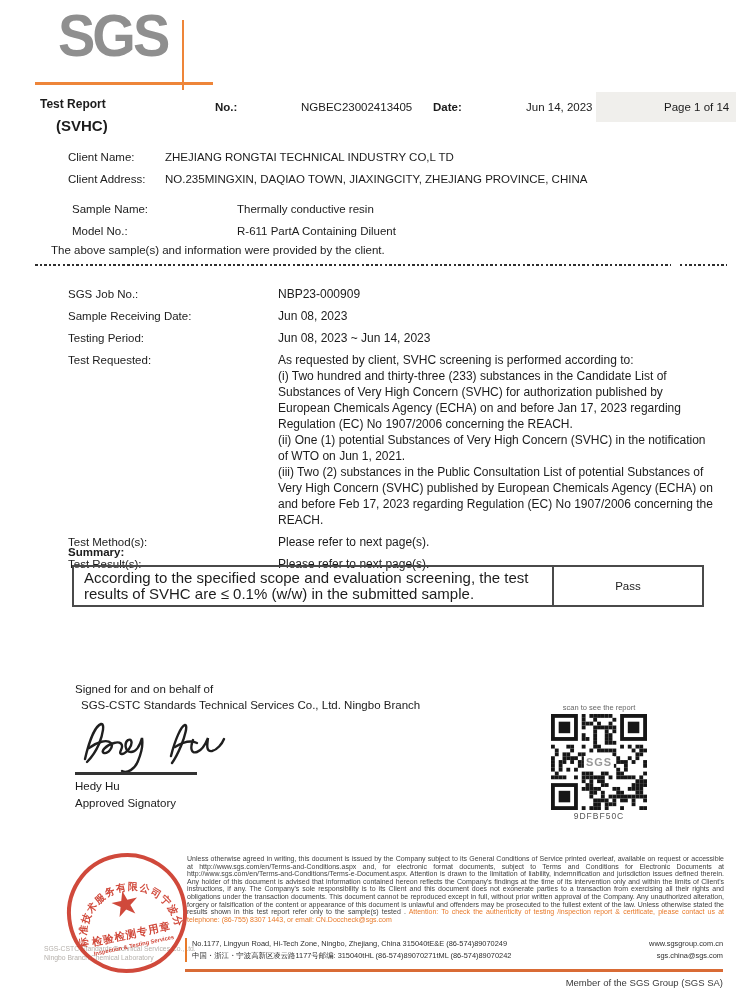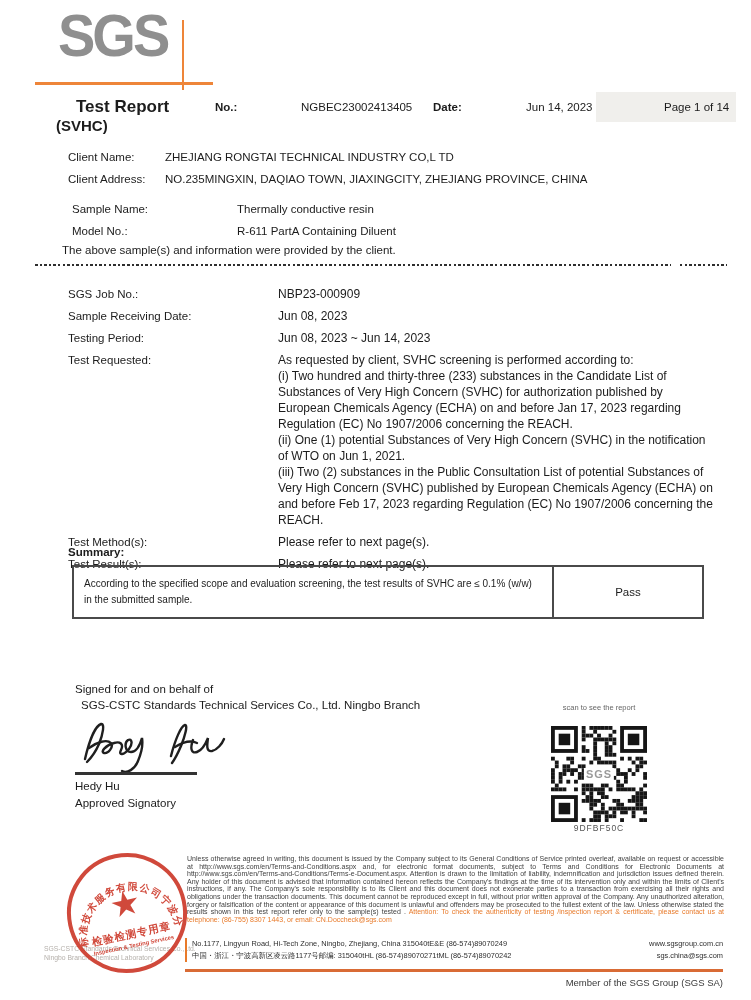--- a/index.html
+++ b/index.html
@@ -7,59 +7,59 @@
         font-family:"Liberation Sans","DejaVu Sans",sans-serif;color:#1c1c1c;overflow:hidden;}
   .abs{position:absolute;}
 
   
   .logo-text{left:58px;top:8px;font-size:56px;font-weight:700;color:#8f8f8f;
              letter-spacing:-3px;transform:scaleY(1.05);line-height:1;}
   .logo-hline{left:35px;top:82px;width:178px;height:3px;background:#ee8539;}
   .logo-vline{left:182px;top:20px;width:2px;height:70px;background:#ee8539;}
   .page-shade{left:596px;top:92px;width:140px;height:30px;background:#f0efec;}
 
-  .title{left:40px;top:97px;font-size:17px;font-weight:700;margin-left:36px;}
+  .title{left:40px;top:97px;font-size:12px;font-weight:700;}
   .title2{left:56px;top:117px;font-size:15px;font-weight:700;}
   .lbl-b{font-weight:700;font-size:11.5px;}
   .val{font-size:11.5px;padding-left:48px;}
 
   
   .row{display:flex;line-height:22px;font-size:11.5px;}
   .client-block{left:68px;top:146px;width:640px;}
   .client-block .rl{width:97px;flex:none;}
   .sample-block{left:72px;top:198px;width:640px;}
   .sample-block .rl{width:165px;flex:none;}
-  .note{left:62px;top:244px;font-size:11.5px;}
+  .note{left:51px;top:244px;font-size:11.5px;}
   .dashes{left:35px;top:263px;width:692px;display:flex;gap:9px;}
   .dash-seg{height:2px;margin-top:1px;
      background-image:repeating-linear-gradient(to right,#2e2e2e 0 2.5px,transparent 2.5px 4.6px);}
   .d1{width:636px;} .d2{width:47px;}
 
   .details{left:68px;top:286px;width:648px;}
   .drow{display:flex;margin-bottom:6px;}
   .drow .dl{width:169px;flex:none;font-size:11.5px;line-height:16px;}
   .drow .dv{width:455px;font-size:12px;line-height:16px;white-space:pre-line;padding-left:41px;}
 
   .summary-h{left:68px;top:546px;font-size:11.5px;font-weight:700;}
   .summary-table{left:72px;top:565px;width:628px;display:flex;border:2px solid #4a4a4a;}
-  .sum-text{flex:1;padding:9px 10px;font-size:10px;line-height:16px;}
+  .sum-text{flex:1;padding:3px 10px;font-size:15px;line-height:16px;}
   .sum-pass{width:148px;flex:none;border-left:2px solid #4a4a4a;display:flex;
             align-items:center;justify-content:center;font-size:11.5px;}
 
   
   .sig1{left:75px;top:683px;font-size:11.5px;}
   .sig2{left:81px;top:699px;font-size:11.5px;}
   .sig-svg{left:75px;top:712px;}
   .sig-line{left:75px;top:772px;width:122px;height:3px;background:#333;}
   .sig-name{left:75px;top:780px;font-size:11.5px;}
   .sig-role{left:75px;top:797px;font-size:11.5px;}
 
   
   .qr-block{left:540px;top:703px;width:118px;text-align:center;}
-  .qr-cap{font-size:7.5px;color:#666;margin-bottom:14px;}
+  .qr-cap{font-size:7.5px;color:#666;margin-bottom:2px;}
   .qr-box{position:relative;width:96px;height:96px;margin:0 auto;background:#fff;}
   .qr-center{position:absolute;left:50%;top:50%;transform:translate(-50%,-50%);
              background:#fff;color:#9a9a9a;font-weight:700;font-size:11px;padding:0 2px;letter-spacing:1px;}
   .qr-code-text{font-size:8.5px;color:#555;letter-spacing:1px;margin-top:1px;}
 
   
   .stamp{left:60px;top:843px;transform:rotate(-12deg);opacity:.92;}
   .stamp-co{left:44px;top:945px;width:170px;font-size:6.8px;line-height:8.5px;color:#b5b0ab;}
   .disclaimer{left:187px;top:855px;width:537px;font-size:7px;line-height:7.6px;
               text-align:justify;color:#3f3f3f;}

